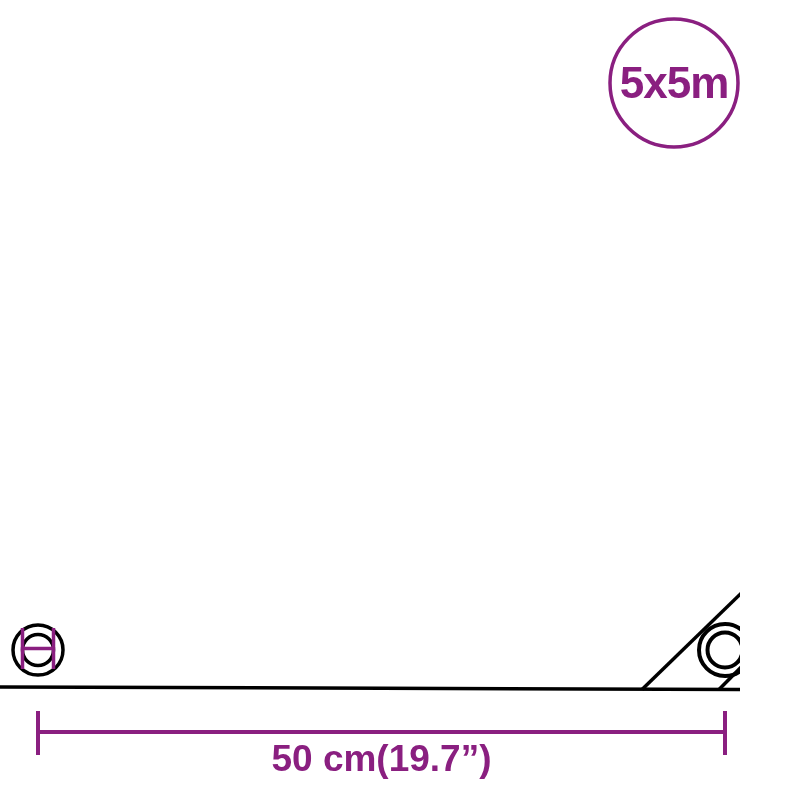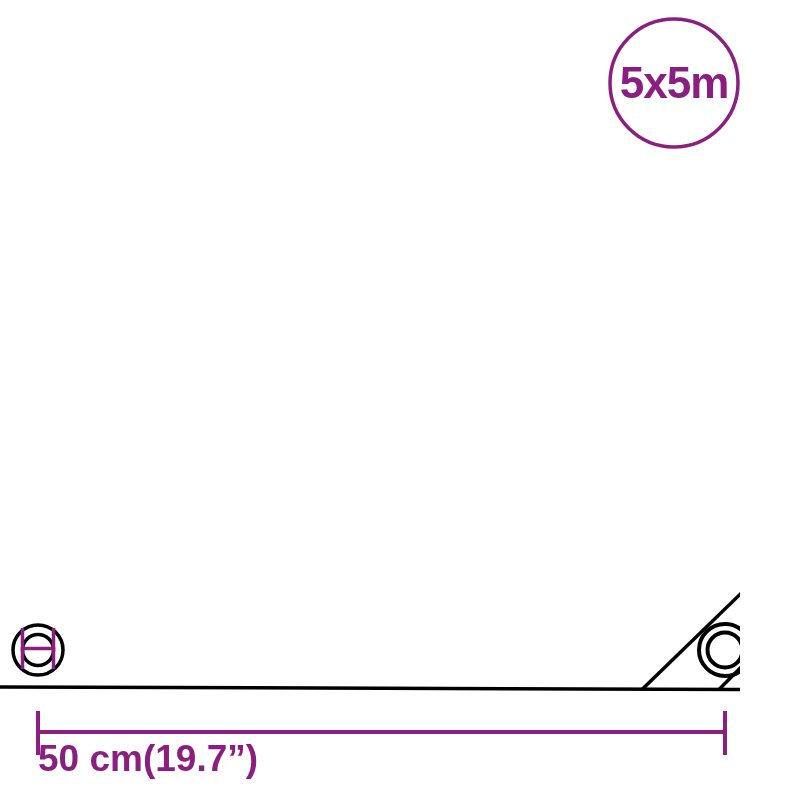--- a/index.html
+++ b/index.html
@@ -45,20 +45,21 @@
   }
   .grommet-label {
     left: 8px;
     top: 584px;
     font-size: 37px;
   }
   .width-label {
     left: 38px;
     top: 740px;
     width: 687px;
+    text-align: center;
     font-size: 37px;
   }
 </style>
 </head>
 <body>
 
 <div class="canvas">
 
   <svg width="800" height="800" viewBox="0 0 800 800" fill="none">
 

